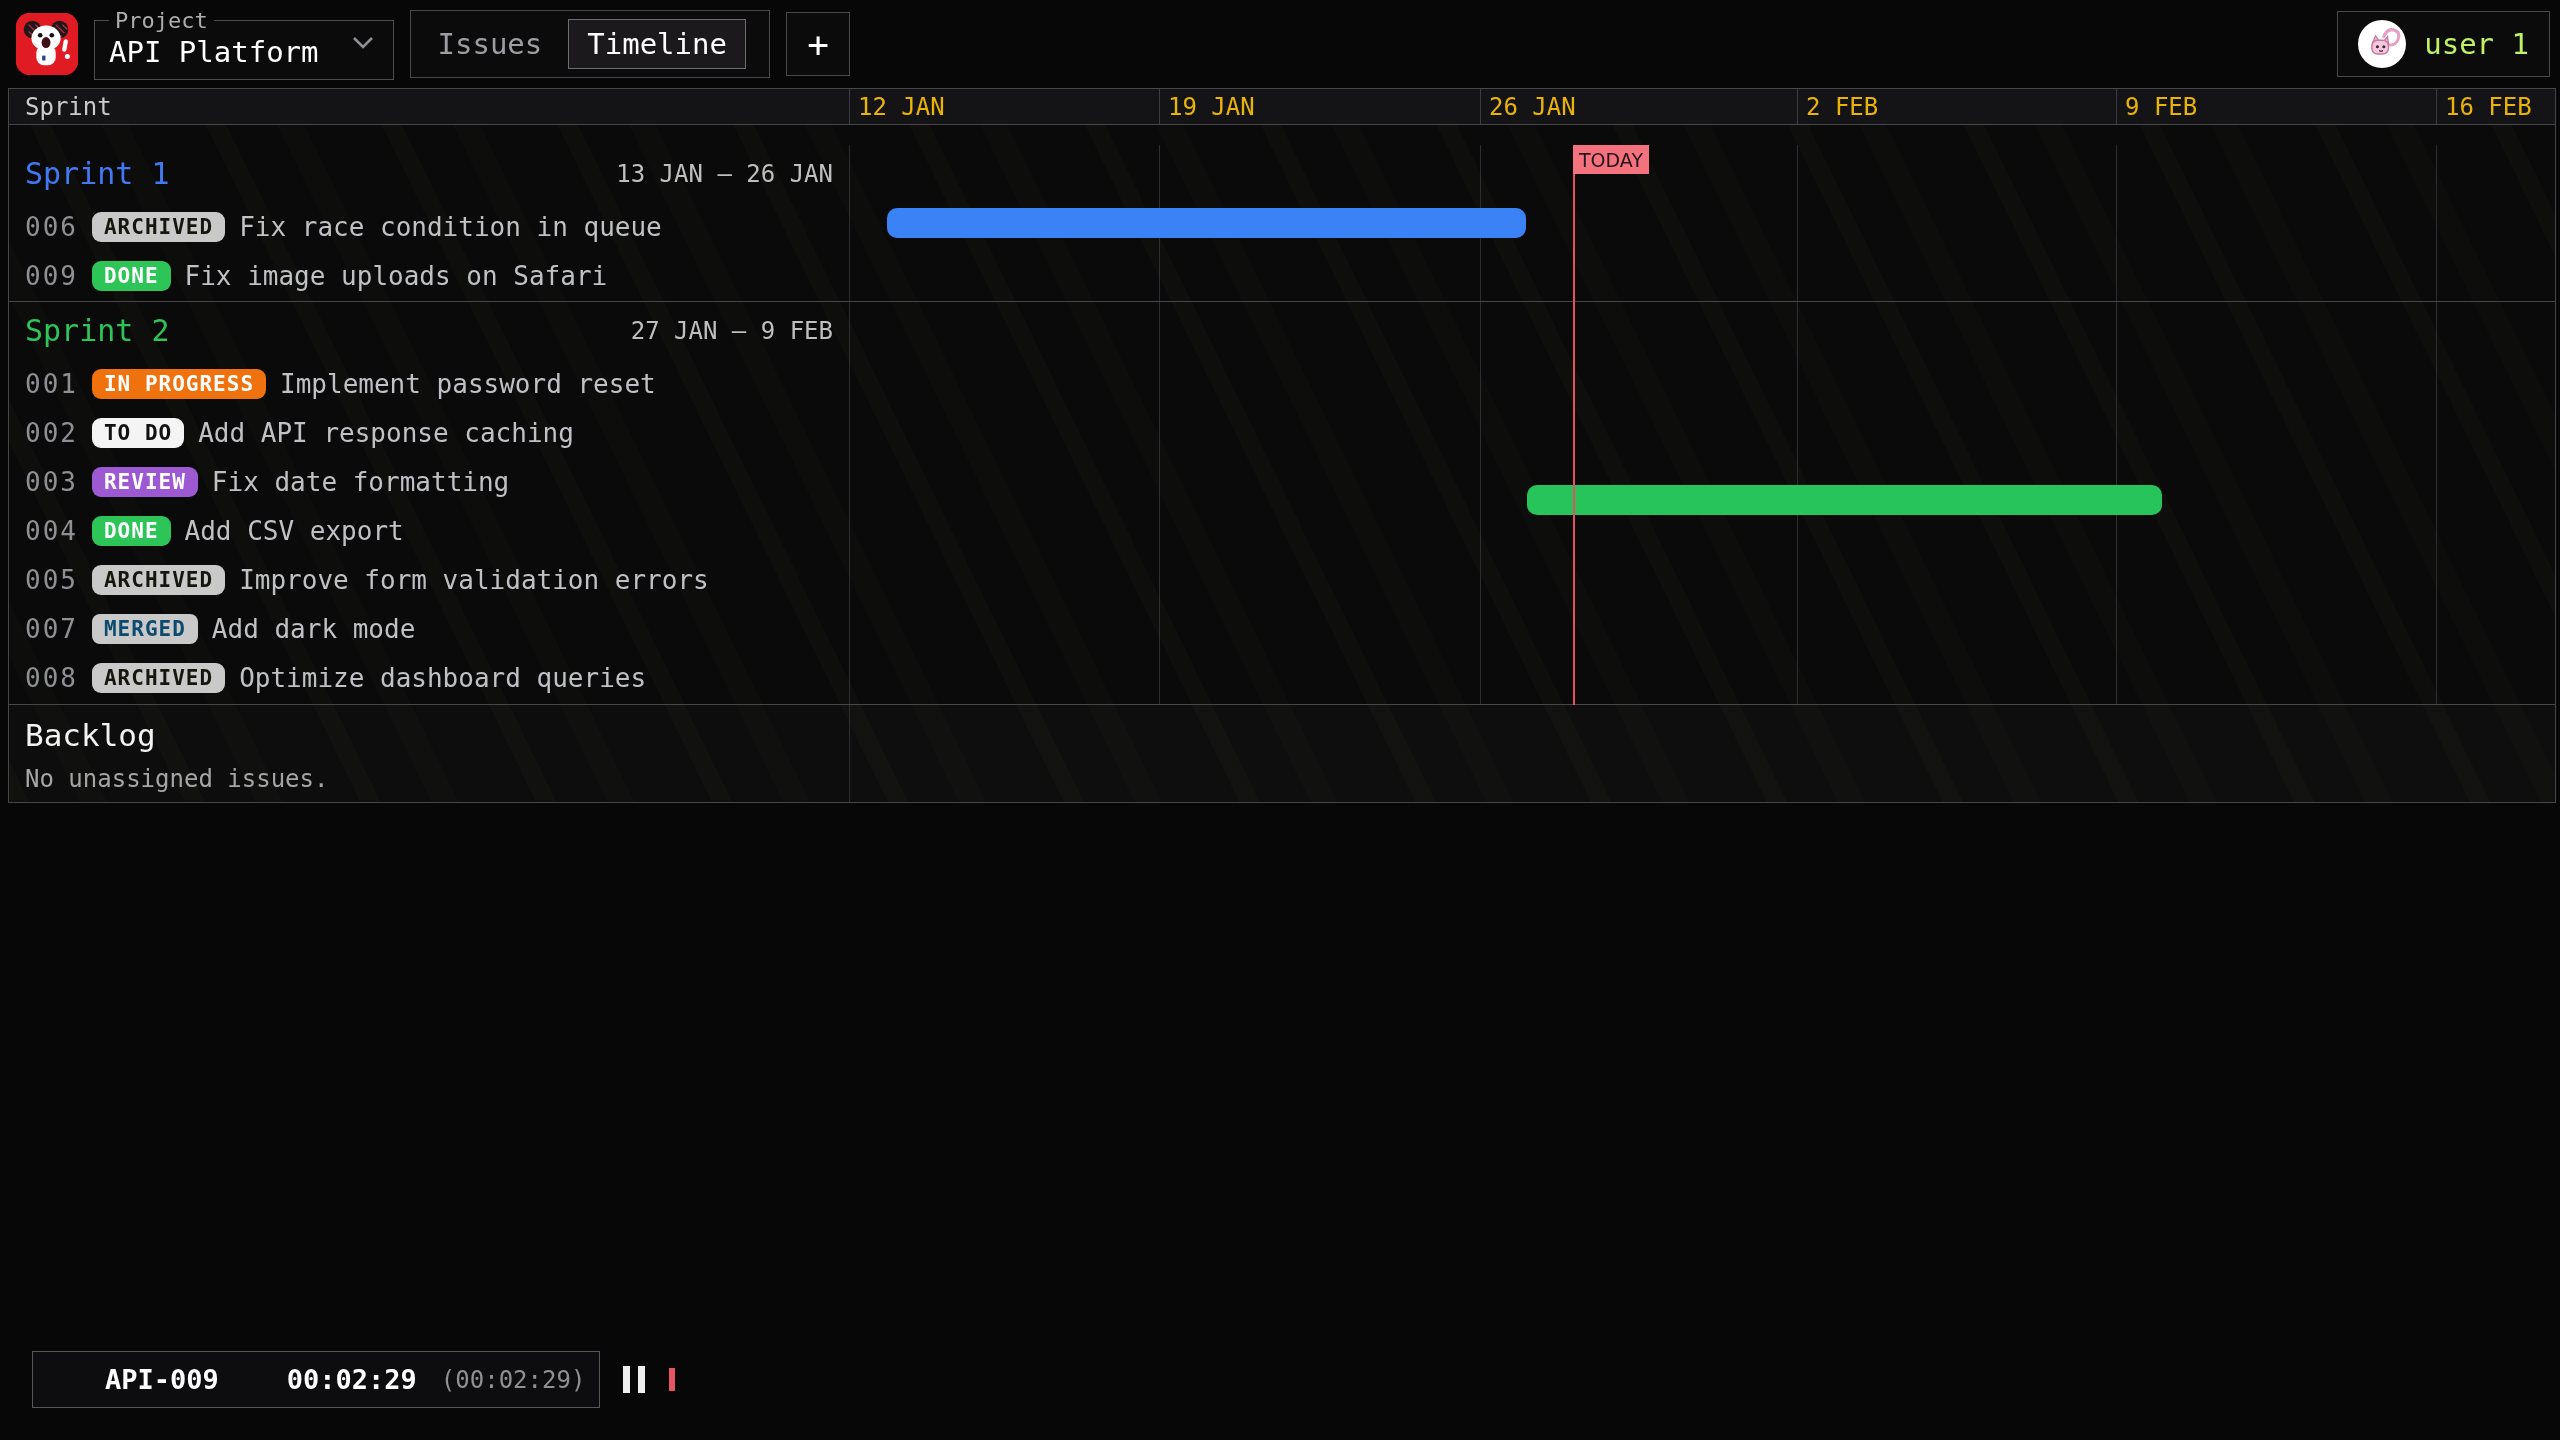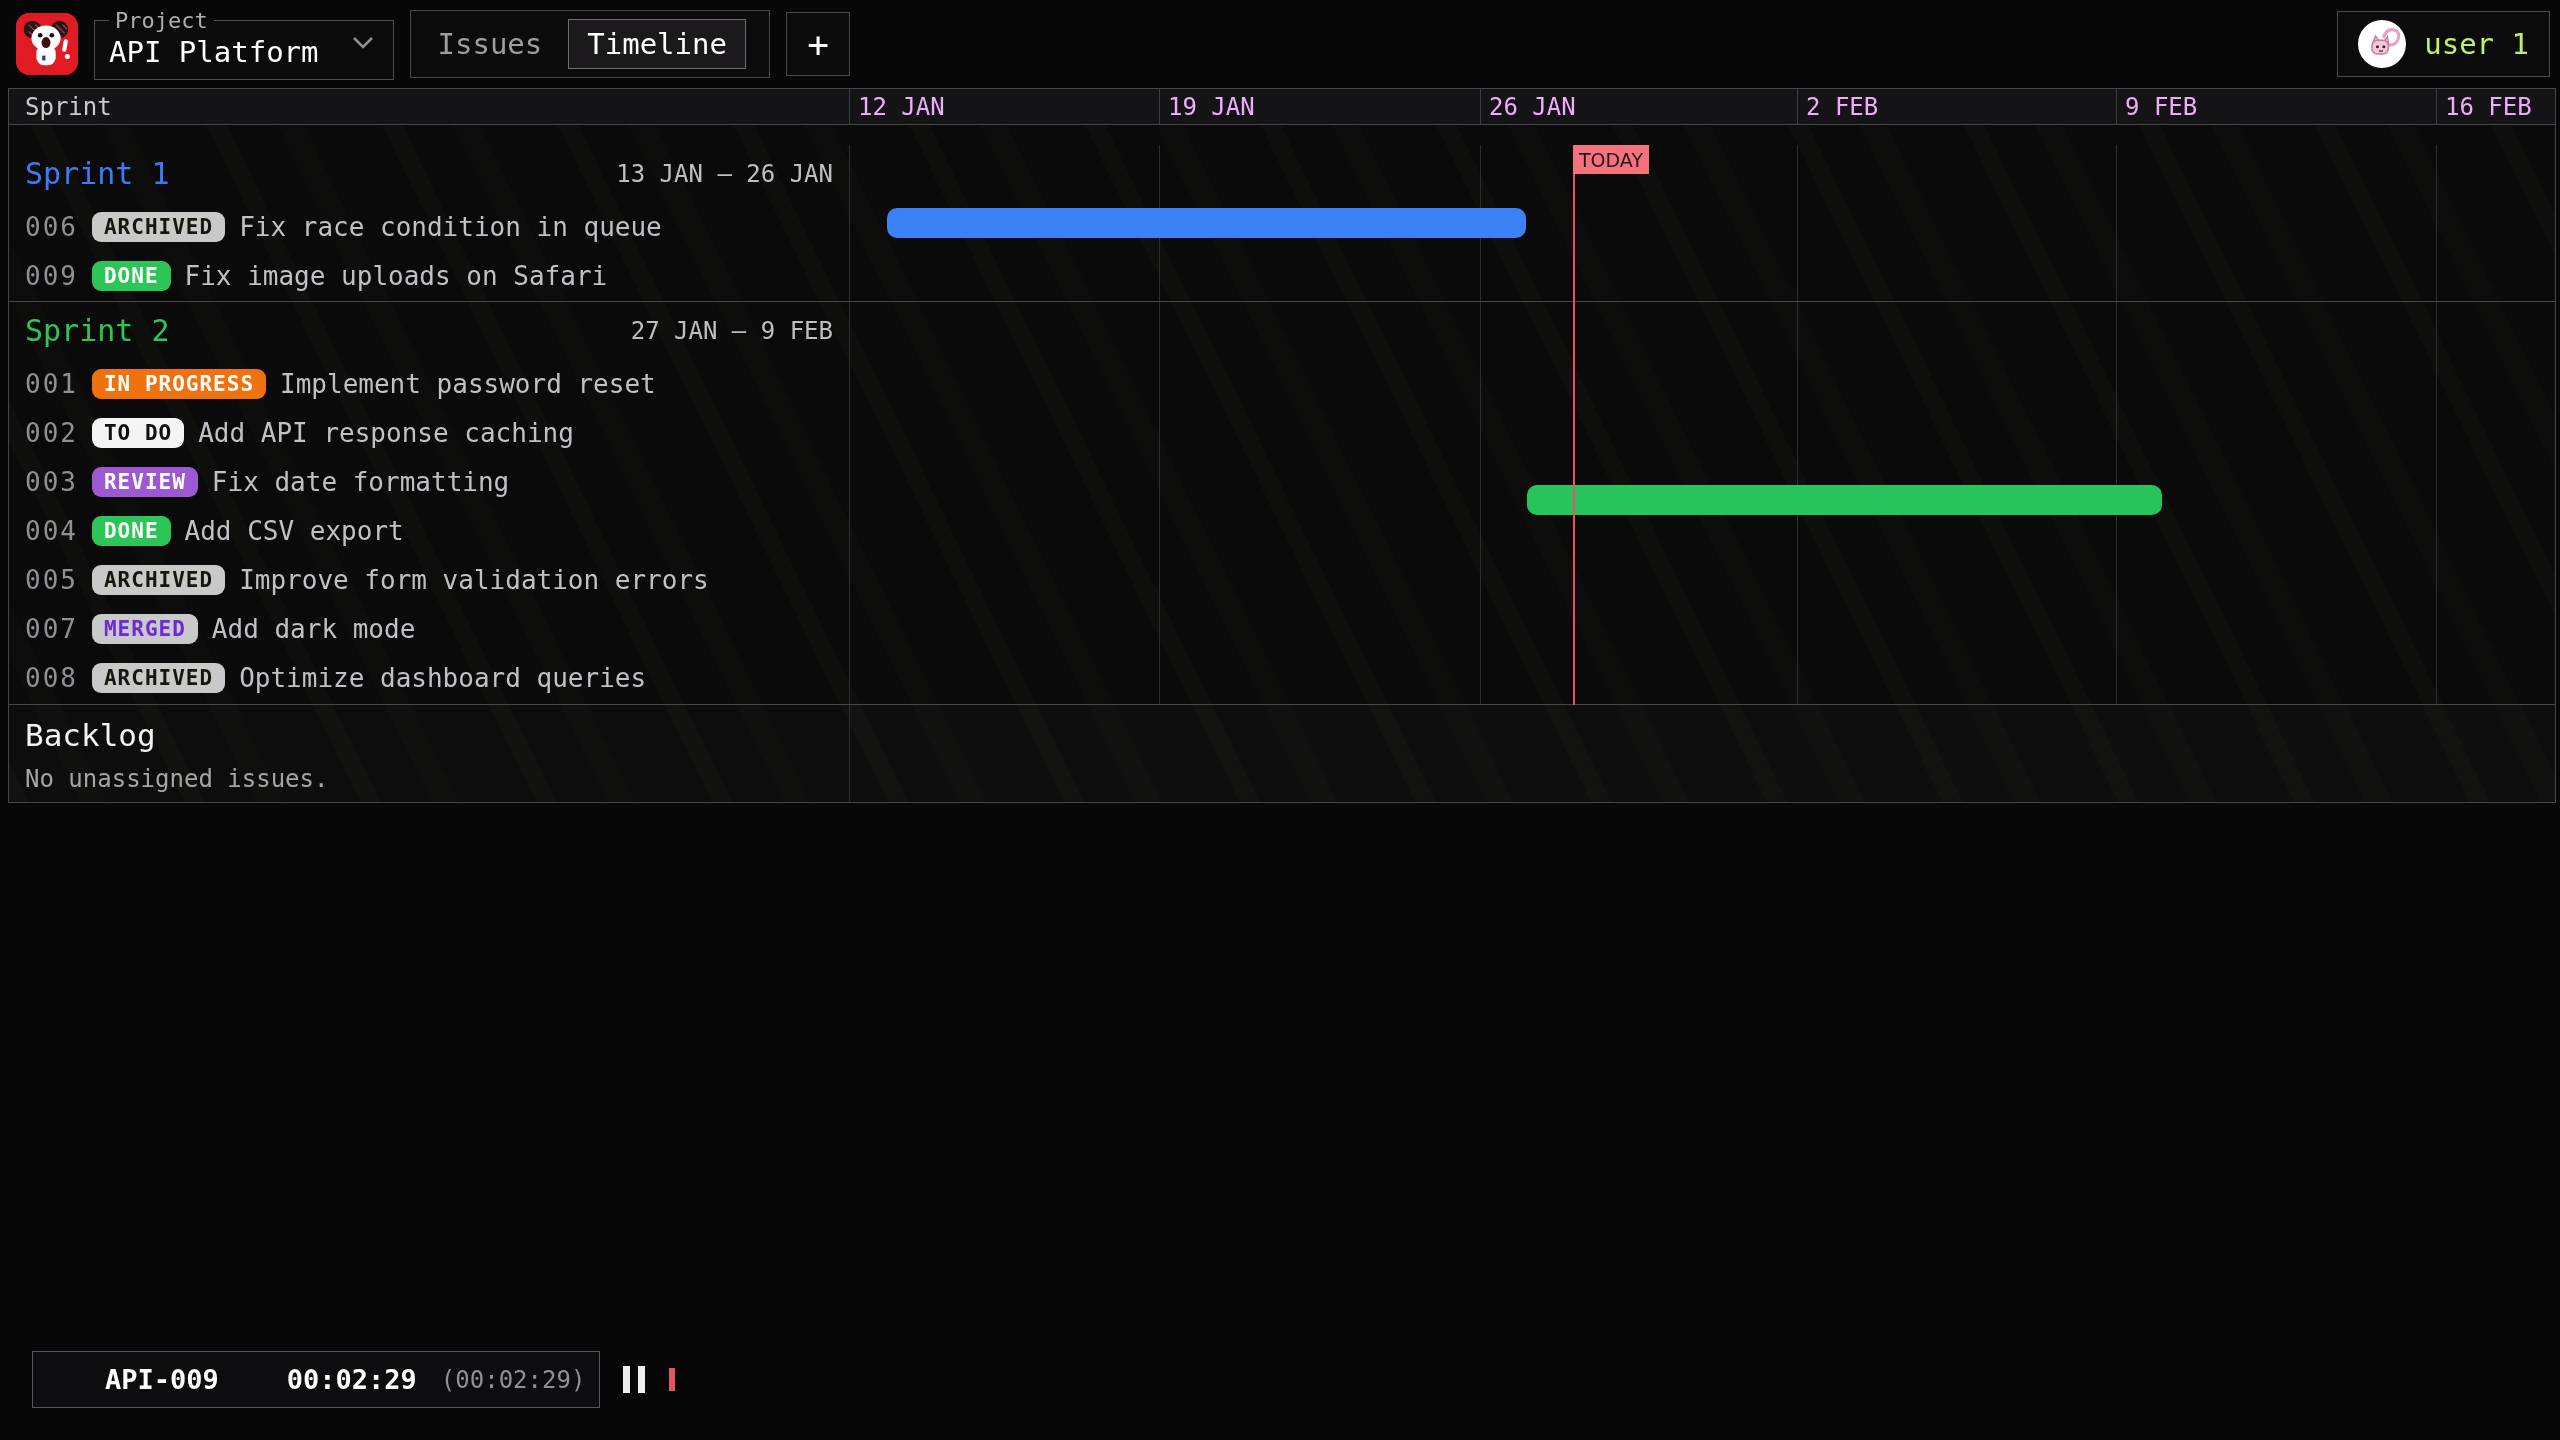--- a/index.html
+++ b/index.html
@@ -40,21 +40,21 @@
     background:
       repeating-linear-gradient(64deg,
         rgba(95,105,40,0.05) 0 18px, rgba(0,0,0,0) 18px 64px,
         rgba(80,90,35,0.035) 64px 88px, rgba(0,0,0,0) 88px 158px),
       #0a0a0b; }
   .header-row { position:relative; height:36px; background:#141416;
     border-bottom:1px solid #46464b; }
   .sprint-col-h { position:absolute; left:16px; top:50%; transform:translateY(-50%);
     font-size:24px; color:#cbcbcb; }
   .date-cell { position:absolute; top:0; height:100%; display:flex; align-items:center;
-    padding-left:8px; font-size:24px; color:#f0abfc; border-left:1px solid #3c3d42; }
+    padding-left:8px; font-size:24px; color:#eab308; border-left:1px solid #3c3d42; }
 
   .tl-body { position:relative; height:560px;margin-top:20px; }
   .vline { position:absolute; top:0; bottom:0; width:1px; background:#2d2e33; }
   .section { border-bottom:1px solid #46464b; position:relative; }
   .sec-title-row { height:57px; width:840px; display:flex; align-items:center;
     justify-content:space-between; padding:0 16px; }
   .sec-name { font-size:30px; cursor:pointer; }
   .sec-range { font-size:24px; color:#bfbfbf; }
   .issue-row { height:49px; width:840px; display:flex; align-items:center;
     gap:14px; padding-left:16px; cursor:pointer; }
@@ -202,21 +202,21 @@
           <div class="badge" style="background: rgb(46, 197, 88); color: rgb(255, 255, 255);">DONE</div>
           <div class="issue-title">Add CSV export</div>
         </div>
         <div class="issue-row">
           <div class="issue-num">005</div>
           <div class="badge" style="background: rgb(201, 201, 201); color: rgb(22, 22, 15);">ARCHIVED</div>
           <div class="issue-title">Improve form validation errors</div>
         </div>
         <div class="issue-row">
           <div class="issue-num">007</div>
-          <div class="badge" style="background: rgb(201, 201, 201); color: #6d28d9;">MERGED</div>
+          <div class="badge" style="background: rgb(201, 201, 201); color: #0c4a6e; border-radius: 8px;">MERGED</div>
           <div class="issue-title">Add dark mode</div>
         </div>
         <div class="issue-row">
           <div class="issue-num">008</div>
           <div class="badge" style="background: rgb(201, 201, 201); color: rgb(22, 22, 15);">ARCHIVED</div>
           <div class="issue-title">Optimize dashboard queries</div>
         </div>
       </div>
       <div class="bar" style="left: 878px; top: 63px; width: 639px; height: 30px; background: rgb(59, 130, 246);"></div>
       <div class="bar" style="left: 1518px; top: 340px; width: 635px; height: 30px; background: rgb(39, 196, 92);"></div>

